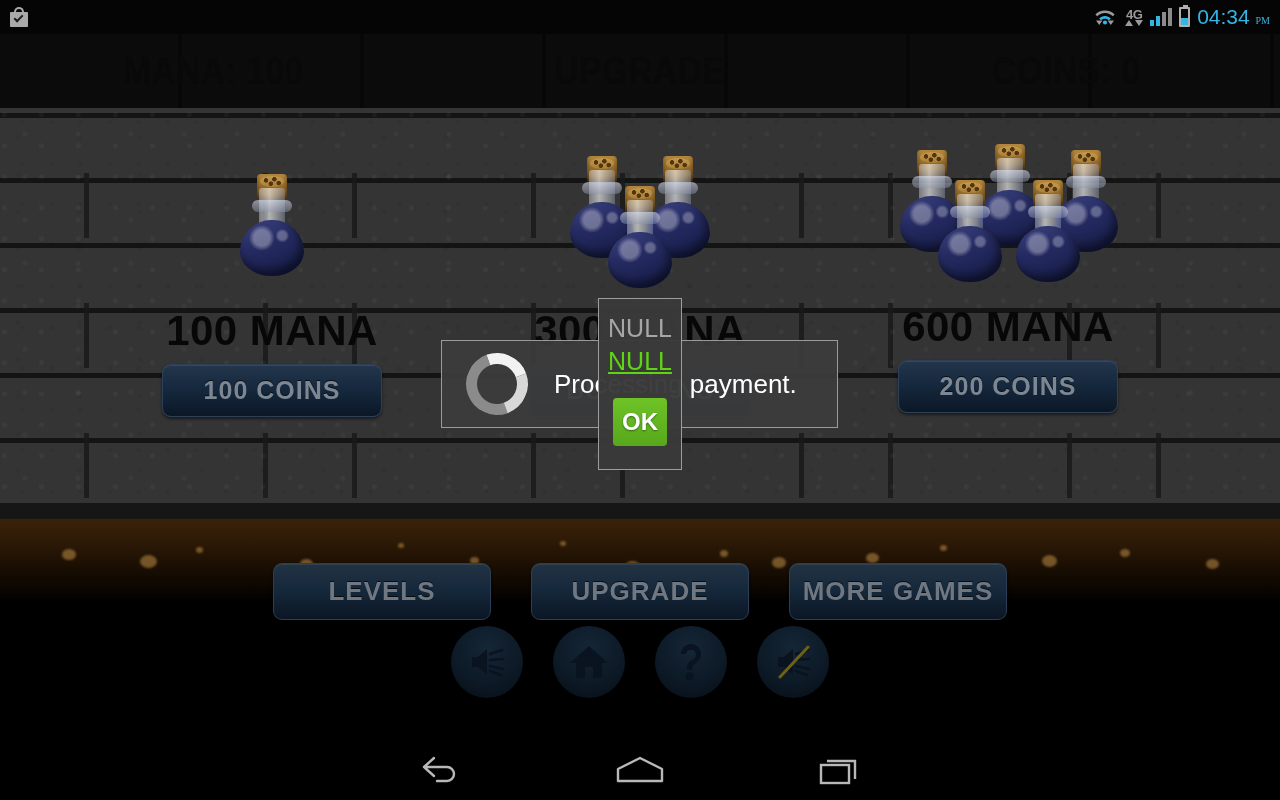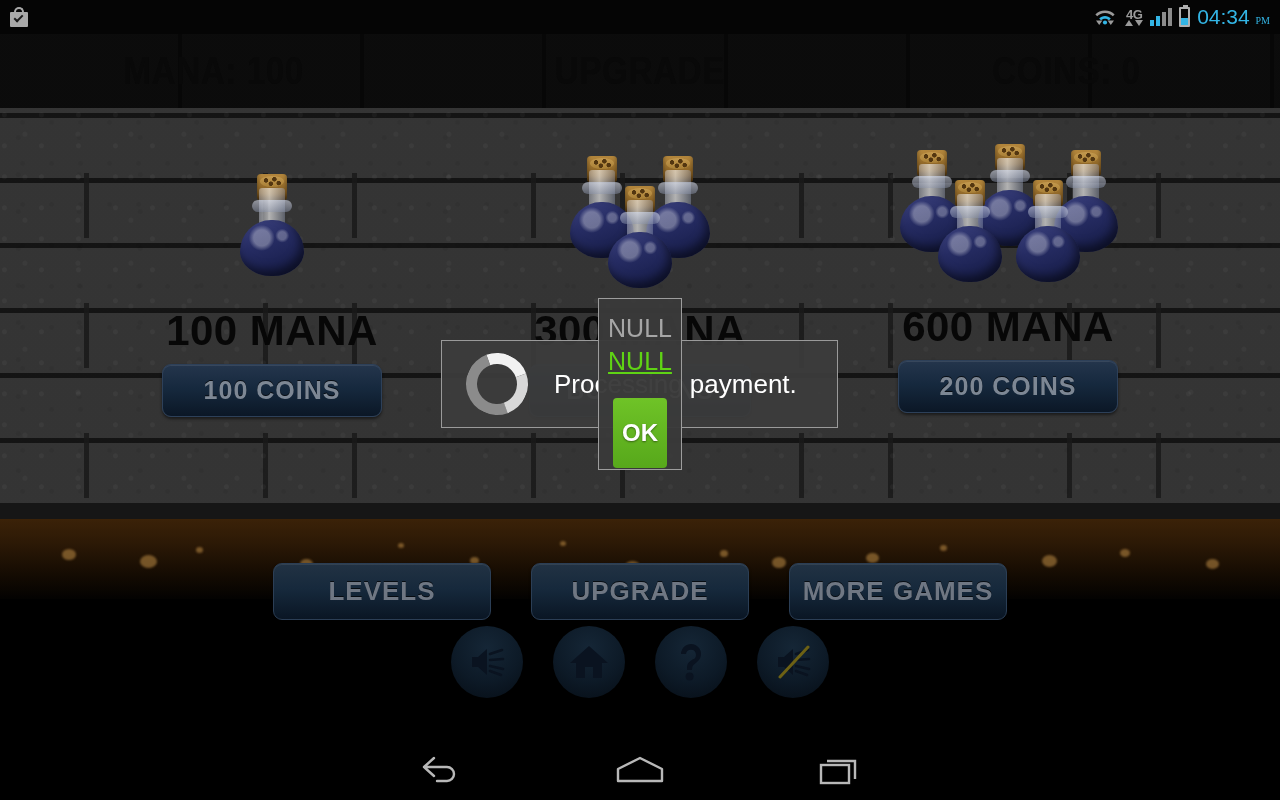--- a/index.html
+++ b/index.html
@@ -227,21 +227,21 @@
     border:1px solid #9d9d9d;
     display:flex; flex-direction:column; align-items:center;
     padding-top:14px;
   }
   .dlg-title { color:#a6a6a6; font-size:25px; line-height:30px; }
   .dlg-link {
     color:#5fd314; font-size:25px; line-height:30px;
     text-decoration:underline; margin-top:3px;
   }
   .dlg-ok {
-    margin-top:22px; width:54px; height:70px;
+    margin-top:22px; width:54px; height:48px;
     background:linear-gradient(180deg,#6fc327 0%,#57a81b 100%);
     border-radius:4px; color:#fff;
     display:flex; align-items:center; justify-content:center;
     font-size:24px; font-weight:bold;
     text-shadow:0 1px 2px rgba(0,0,0,0.45);
   }
 
   
   .navbar {
     position:absolute; bottom:0; left:0; width:1280px; height:60px;

